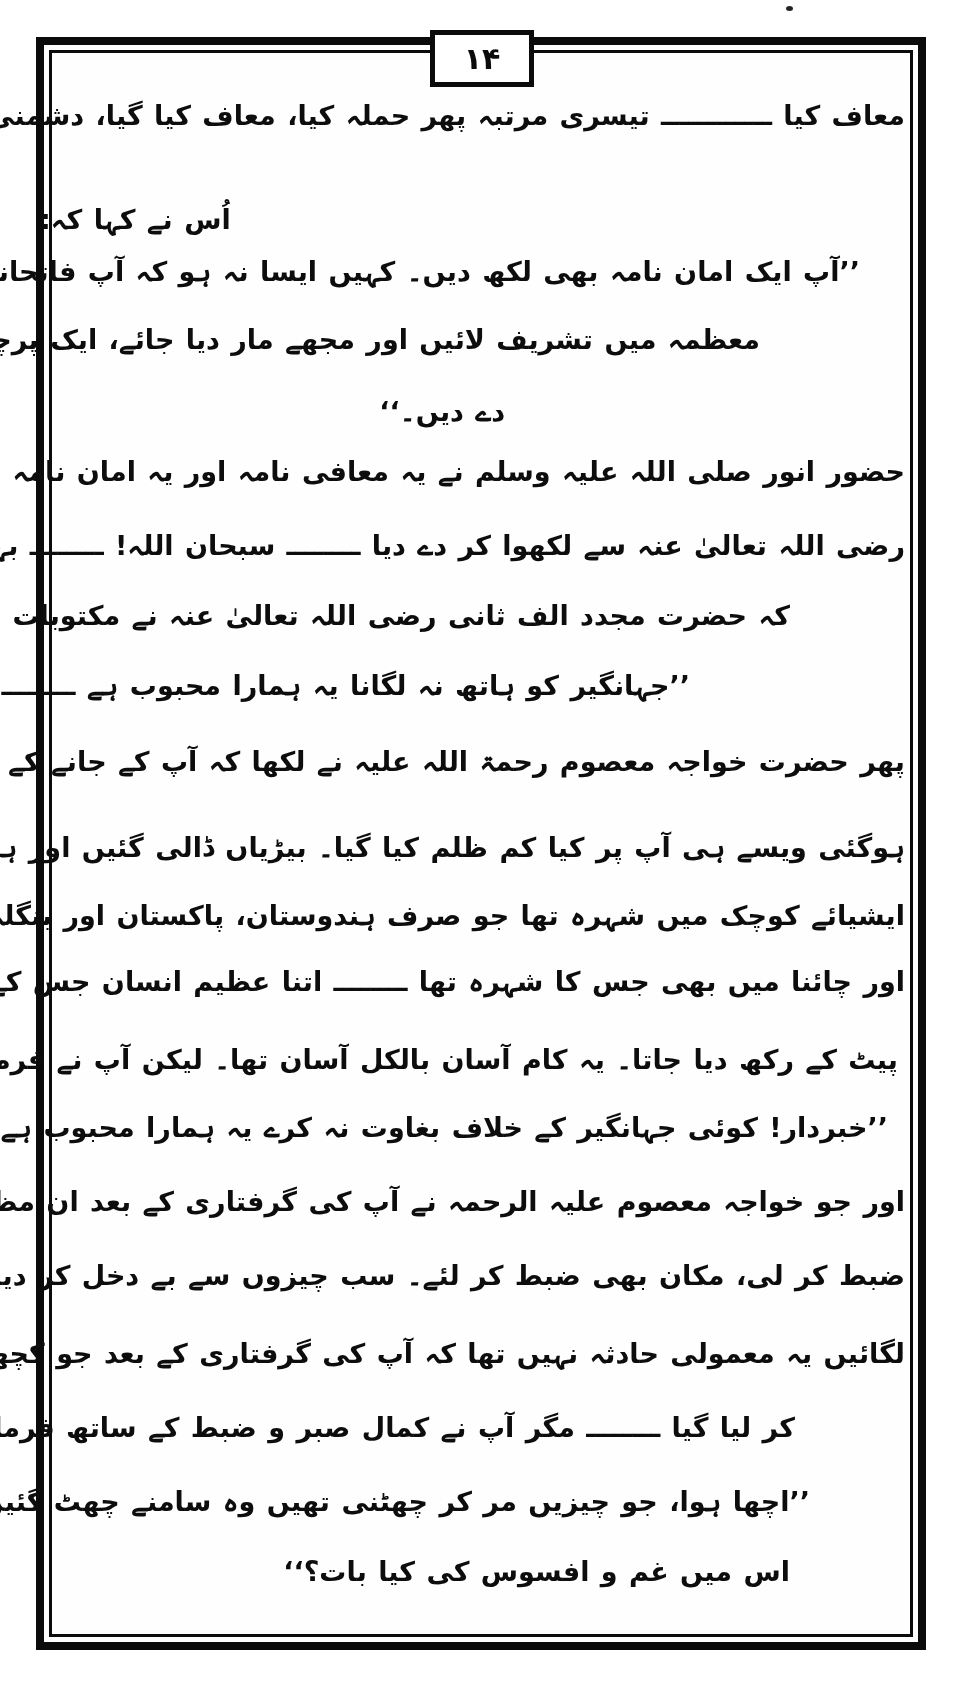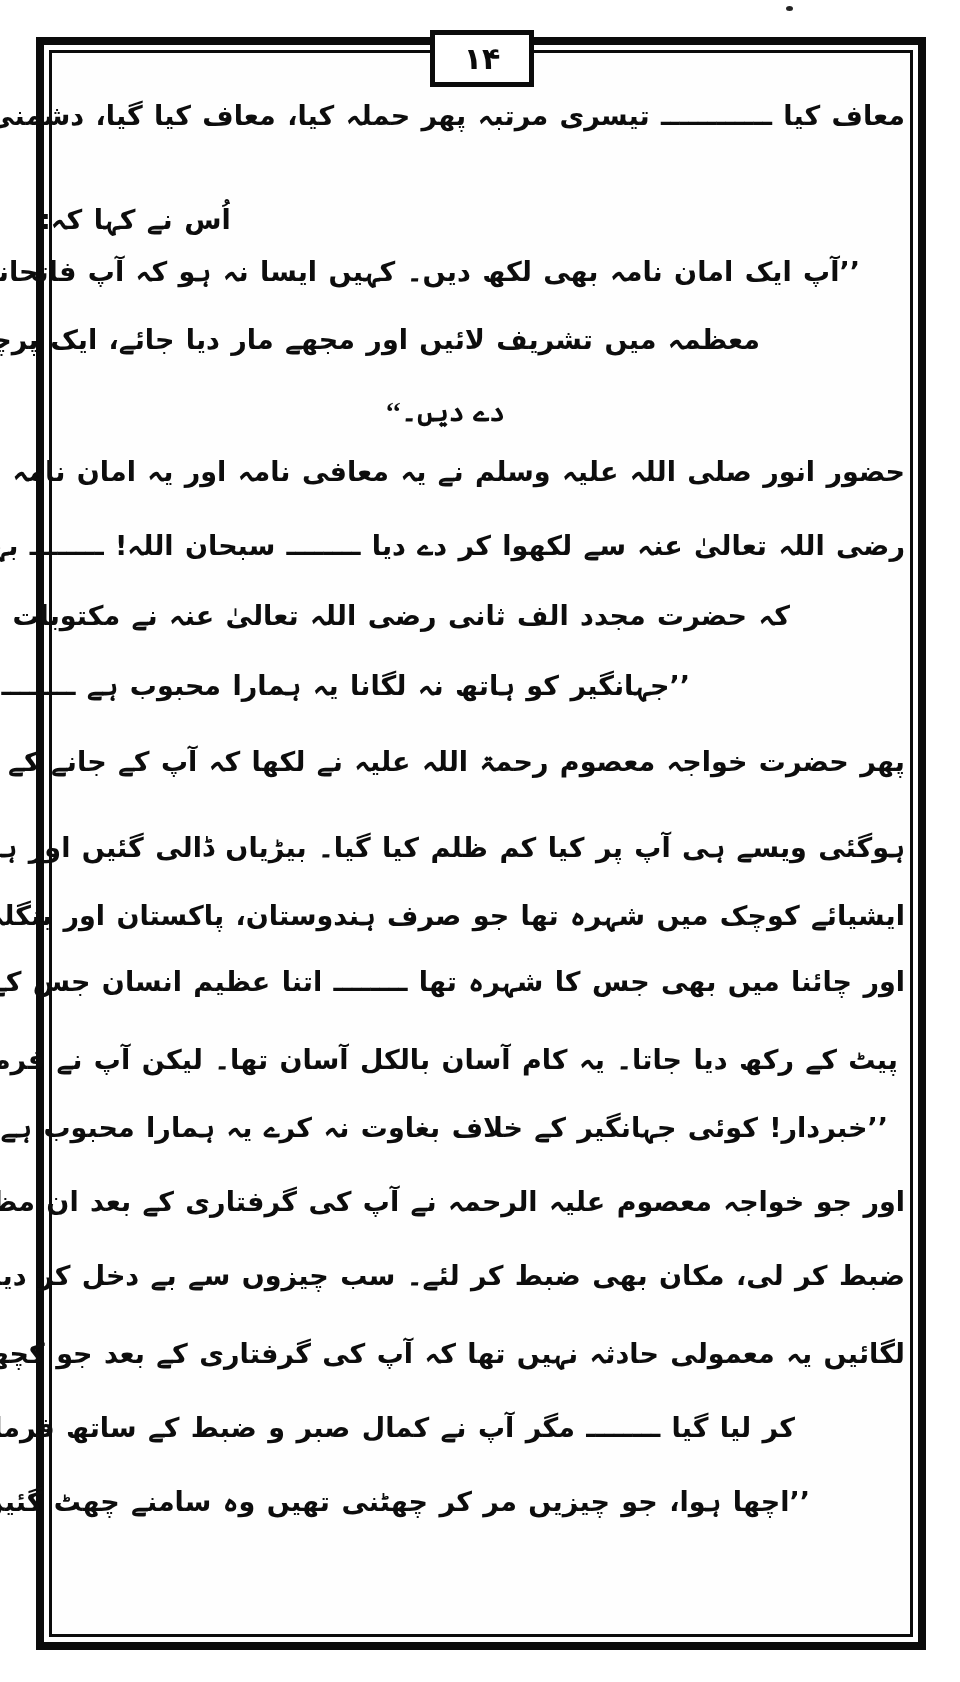--- a/index.html
+++ b/index.html
@@ -90,31 +90,32 @@
 
   <div class="page-number-box">
     <span>۱۴</span>
   </div>
 
   <div class="text-layer">
     <div class="line" style="top:100px;  right:55px;">معاف کیا ــــــــــــ تیسری مرتبہ پھر حملہ کیا، معاف کیا گیا، دشمنی سے باز آیا، تو معافی کے بعد</div>
     <div class="line" style="top:204px;  left:40px;">اُس نے کہا کہ:</div>
     <div class="line" style="top:256px;  right:100px;">’’آپ ایک امان نامہ بھی لکھ دیں۔ کہیں ایسا نہ ہو کہ آپ فاتحانہ مکّہ</div>
     <div class="line" style="top:324px;  right:200px;">معظمہ میں تشریف لائیں اور مجھے مار دیا جائے، ایک پرچہ بھی لکھ کے</div>
-    <div class="line" style="top:396px;  right:455px;font-family:Liberation Serif, serif;">دے دیں۔‘‘</div>
+    <div class="line" style="top:396px;  right:455px;">دے دیں۔‘‘</div>
     <div class="line" style="top:456px;  right:55px;">حضور انور صلی اللہ علیہ وسلم نے یہ معافی نامہ اور یہ امان نامہ حضرت صدیق اکبر</div>
     <div class="line" style="top:530px;  right:55px;">رضی اللہ تعالیٰ عنہ سے لکھوا کر دے دیا ــــــــ سبحان اللہ! ــــــــ بہر حال تو عرض کر رہا تھا</div>
     <div class="line" style="top:600px;  right:170px;">کہ حضرت مجدد الف ثانی رضی اللہ تعالیٰ عنہ نے مکتوبات میں تحریر فرمایا کہ:</div>
     <div class="line" style="top:670px;  right:270px;">’’جہانگیر کو ہاتھ نہ لگانا یہ ہمارا محبوب ہے ــــــــ‘‘</div>
     <div class="line" style="top:746px;  right:55px;">پھر حضرت خواجہ معصوم رحمۃ اللہ علیہ نے لکھا کہ آپ کے جانے کے بعد ظلم کی انتہا</div>
     <div class="line" style="top:832px;  right:55px;">ہوگئی ویسے ہی آپ پر کیا کم ظلم کیا گیا۔ بیڑیاں ڈالی گئیں اور ہتھکڑیاں ڈالی گئیں جس کا</div>
     <div class="line" style="top:900px;  right:55px;">ایشیائے کوچک میں شہرہ تھا جو صرف ہندوستان، پاکستان اور بنگلہ دیش میں نہیں بلکہ روس</div>
     <div class="line" style="top:966px;  right:55px;">اور چائنا میں بھی جس کا شہرہ تھا ــــــــ اتنا عظیم انسان جس کے اشارے پر پوری حکومت کو</div>
     <div class="line" style="top:1044px; right:62px;">پیٹ کے رکھ دیا جاتا۔ یہ کام آسان بالکل آسان تھا۔ لیکن آپ نے فرمایا:</div>
     <div class="line" style="top:1112px; right:72px;">’’خبردار! کوئی جہانگیر کے خلاف بغاوت نہ کرے یہ ہمارا محبوب ہے‘‘</div>
     <div class="line" style="top:1186px; right:55px;">اور جو خواجہ معصوم علیہ الرحمہ نے آپ کی گرفتاری کے بعد ان مظالم کا ذکر کیا کہ سرائے بھی</div>
     <div class="line" style="top:1260px; right:55px;">ضبط کر لی، مکان بھی ضبط کر لئے۔ سب چیزوں سے بے دخل کر دیا ــــــــ آپ اندازہ</div>
     <div class="line" style="top:1338px; right:55px;">لگائیں یہ معمولی حادثہ نہیں تھا کہ آپ کی گرفتاری کے بعد جو کچھ تھا، وہ بھی لوٹ لیا گیا، ضبط</div>
     <div class="line" style="top:1412px; right:165px;">کر لیا گیا ــــــــ مگر آپ نے کمال صبر و ضبط کے ساتھ فرمایا:</div>
     <div class="line" style="top:1486px; right:150px;">’’اچھا ہوا، جو چیزیں مر کر چھٹنی تھیں وہ سامنے چھٹ گئیں ــــــــ</div>
+    <div class="line" style="top:1556px; right:170px;">اس میں غم و افسوس کی کیا بات؟‘‘</div>
   </div>
 
 </div>
 
 </body></html>

